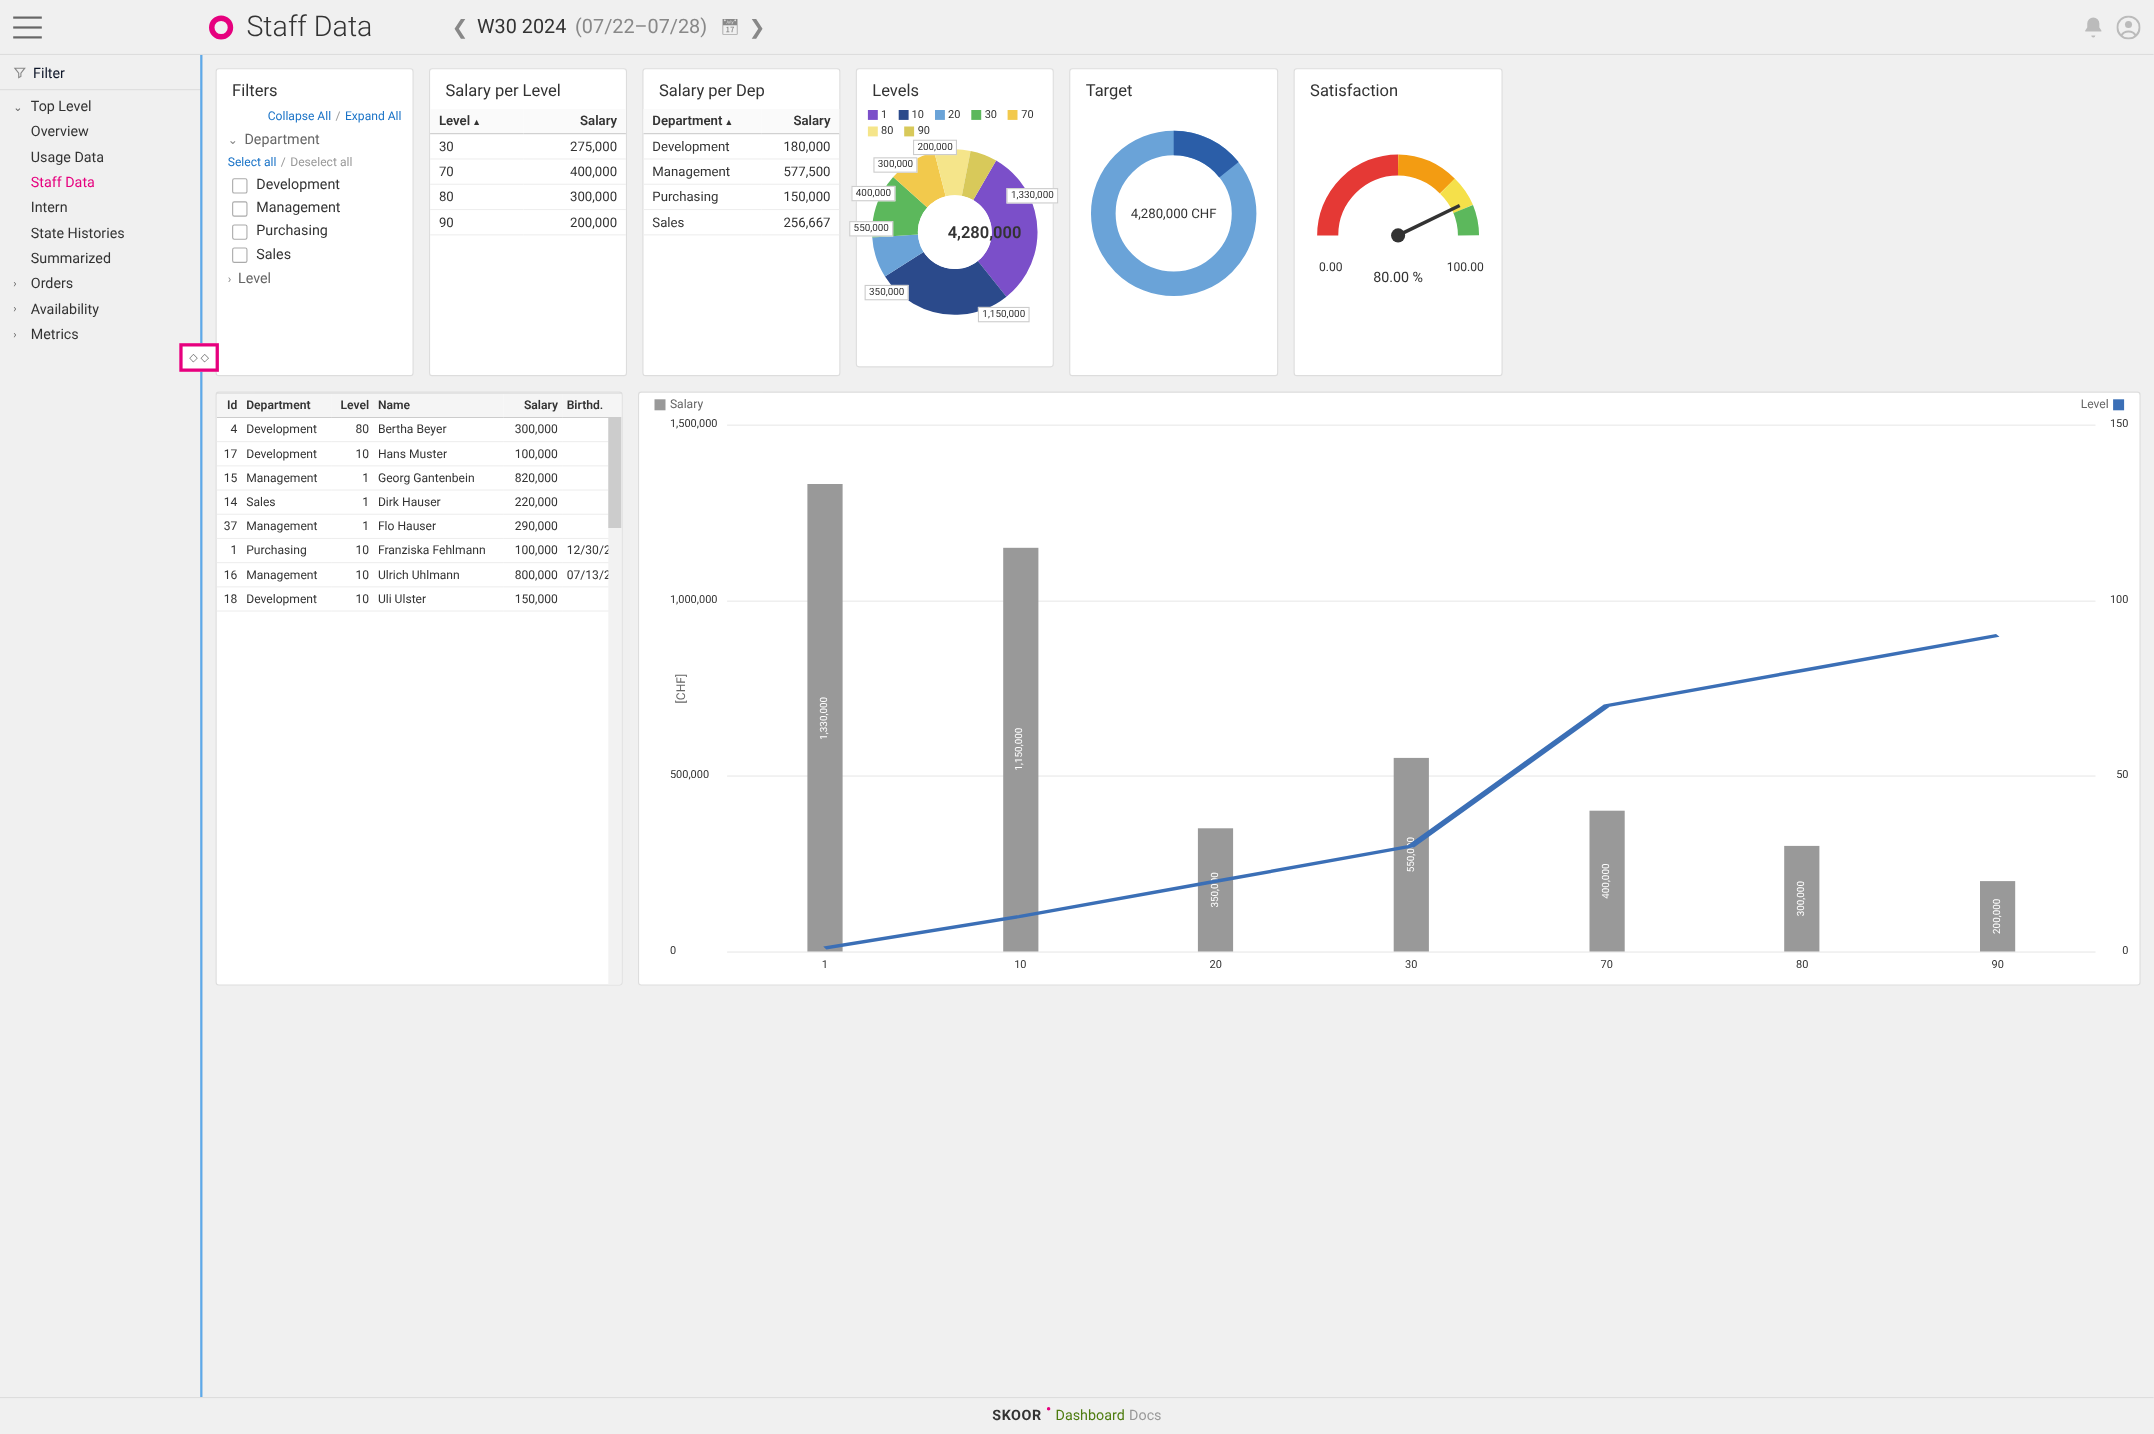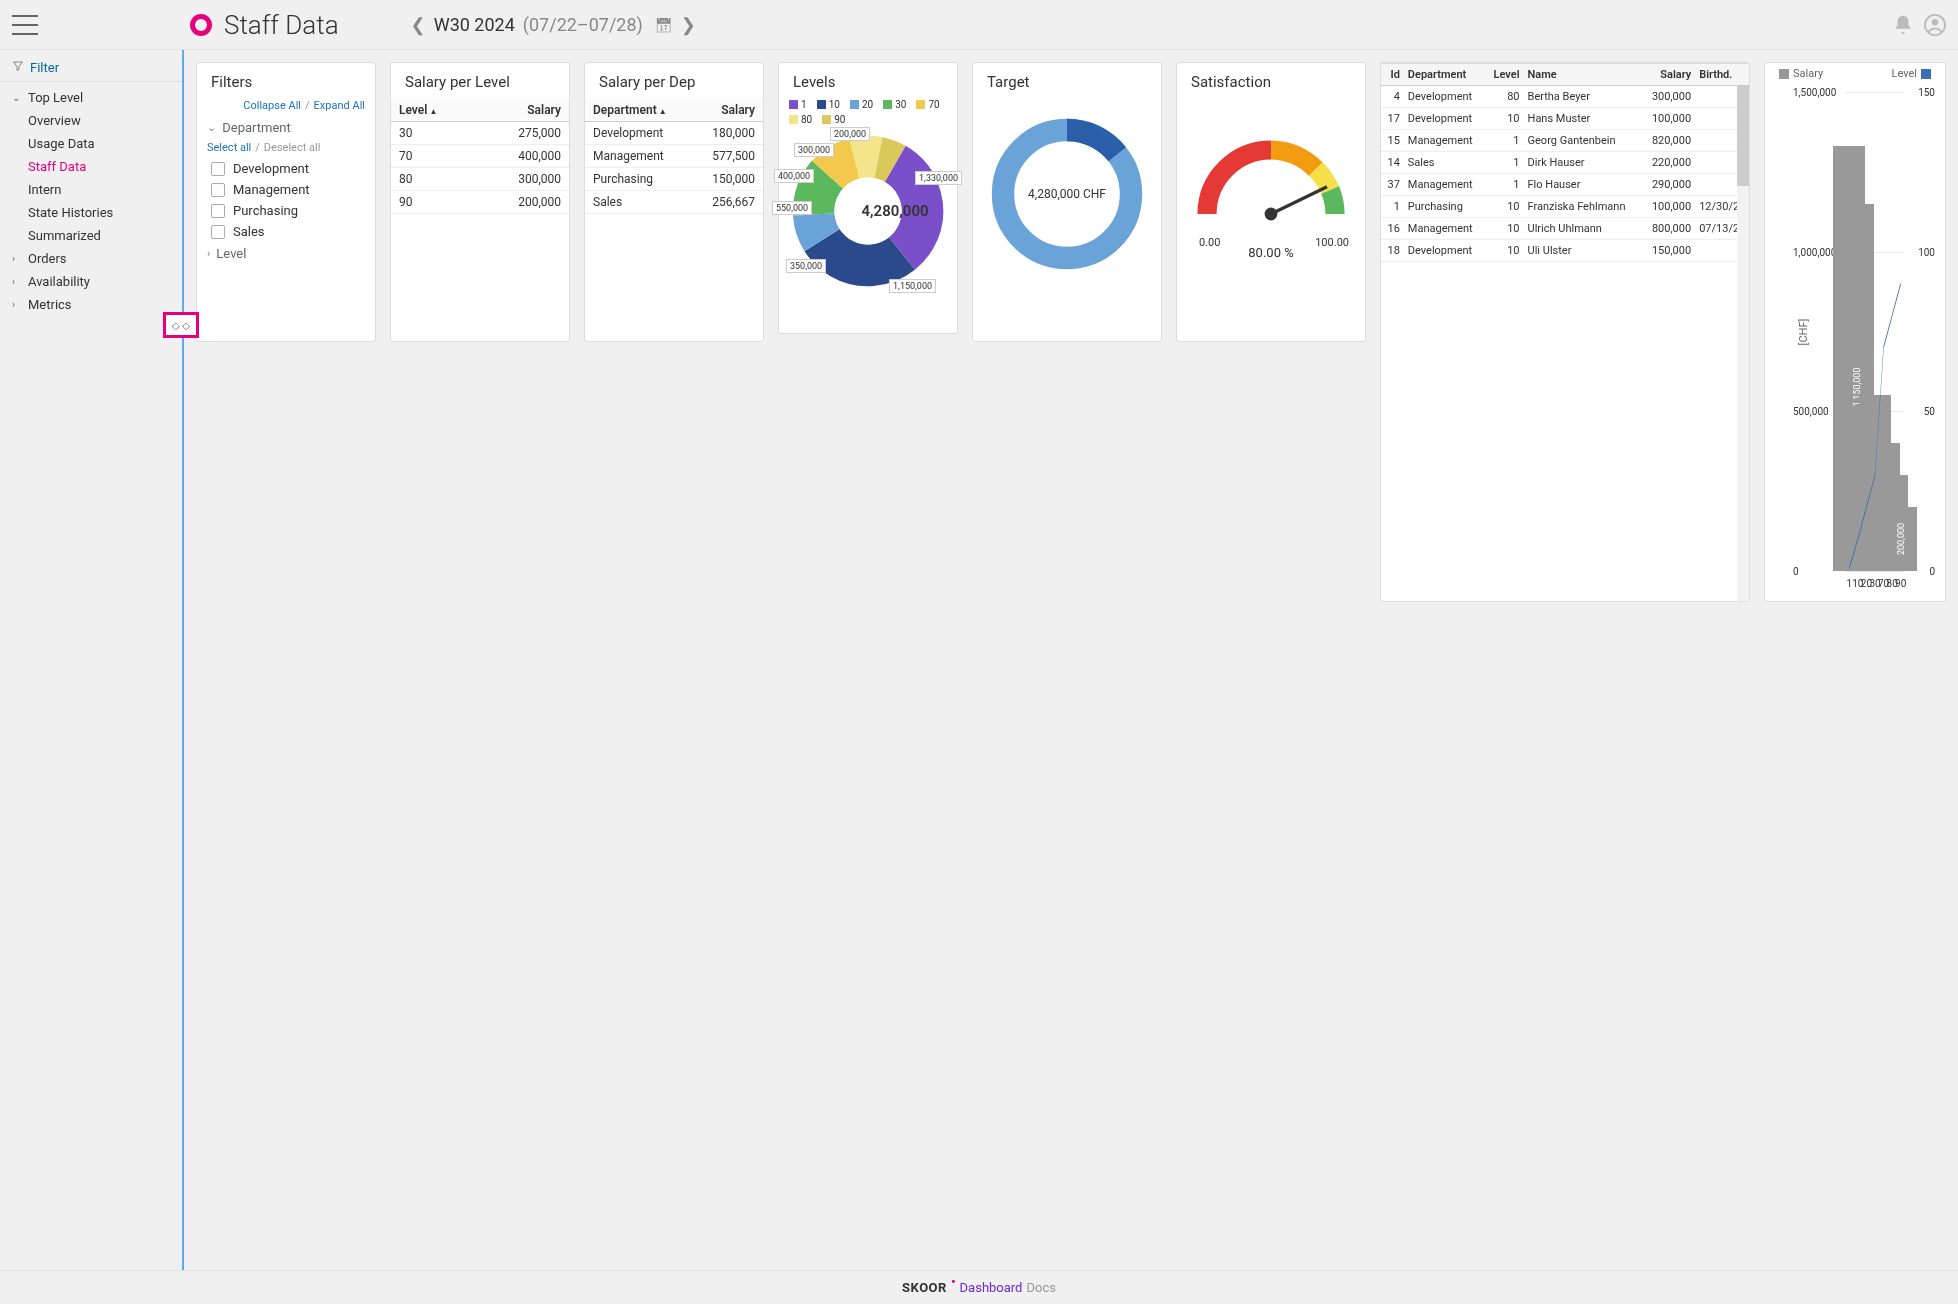--- a/index.html
+++ b/index.html
@@ -18,30 +18,30 @@
 .date-range { color: #888; font-size: 18px; }
 .cal-icon { color: #888; font-size: 14px; margin-left: 4px; }
 .header-right { margin-left: auto; display: flex; align-items: center; gap: 10px; }
 .bell-icon, .avatar-icon { width: 22px; height: 22px; color: #bbb; cursor: pointer; }
 
 
 .main { display: flex; flex: 1; overflow: hidden; position: relative; }
 .sidebar { width: 184px; background: #f0f0f0; border-right: 1px solid #ddd; padding-top: 4px; position: relative; }
 .sidebar-divider { position: absolute; right: -1px; top: 0; bottom: 0; width: 2px; background: #5da9e9; }
 .drag-handle { position: absolute; right: -16px; top: 262px; width: 36px; height: 26px; border: 3px solid #e6007e; background: #fff; display: flex; align-items: center; justify-content: center; font-size: 10px; color: #666; z-index: 10; }
-.filter-row { display: flex; align-items: center; gap: 6px; padding: 6px 12px; color: #0369a1; border-bottom: 1px solid #ddd; }
+.filter-row { display: flex; align-items: center; gap: 6px; padding: 6px 12px; color: #0f172a; border-bottom: 1px solid #ddd; }
 .filter-icon { font-size: 12px; }
 .tree { padding: 4px 0; }
 .tree-item { padding: 4px 12px; cursor: pointer; color: #333; display: flex; align-items: center; gap: 6px; }
 .tree-item.active { color: #e6007e; }
 .tree-child { padding-left: 28px; }
 .chev { font-size: 10px; color: #666; width: 10px; display: inline-block; }
 
 
-.content { flex: 1; padding: 12px; overflow: auto; display: flex; flex-direction: row; gap: 14px; }
+.content { flex: 1; padding: 12px; overflow: auto; display: flex; flex-direction: column; gap: 14px; }
 .row { display: flex; gap: 14px; }
 .card { background: #fff; border: 1px solid #ddd; border-radius: 3px; padding: 0; display: flex; flex-direction: column; }
 .card-title { padding: 10px 14px 8px; font-size: 15px; font-weight: 400; color: #333; }
 
 
 .filters-card { width: 180px; height: 280px; }
 .filters-links-top { display: flex; justify-content: flex-end; gap: 4px; font-size: 11px; padding: 0 10px 4px; }
 .link-blue { color: #1a73c7; cursor: pointer; }
 .link-gray { color: #999; }
 .filter-group-head { display: flex; align-items: center; gap: 6px; padding: 4px 10px; color: #666; cursor: pointer; }
@@ -95,21 +95,21 @@
 .y-tick { position: absolute; left: -52px; font-size: 10px; transform: translateY(-50%); }
 .y2-tick { position: absolute; right: -30px; font-size: 10px; transform: translateY(-50%); }
 .gridline { position: absolute; left: 0; right: 0; height: 1px; background: #e8e8e8; }
 .x-tick { position: absolute; bottom: -18px; font-size: 10px; transform: translateX(-50%); }
 .barcol { position: absolute; bottom: 0; width: 32px; background: #999; transform: translateX(-50%); display: flex; align-items: center; justify-content: center; }
 .barcol-label { transform: rotate(-90deg); color: #fff; font-size: 9px; white-space: nowrap; }
 .line-svg { position: absolute; inset: 0; width: 100%; height: 100%; overflow: visible; }
 
 .footer { height: 34px; display: flex; align-items: center; justify-content: center; border-top: 1px solid #ddd; gap: 4px; font-size: 13px; }
 .footer-brand { font-weight: 700; letter-spacing: 0.5px; }
-.footer-sub { font-weight: 400; color: #6d28d9; }
+.footer-sub { font-weight: 400; color: #4d7c0f; }
 .footer-docs { color: #999; }
 .footer-dot { color: #e6007e; font-weight: 700; position: relative; top: -6px; }
 </style>
 </head>
 <body>
 
 <div class="app">
 
   <div class="header">
     <div class="hamburger">

